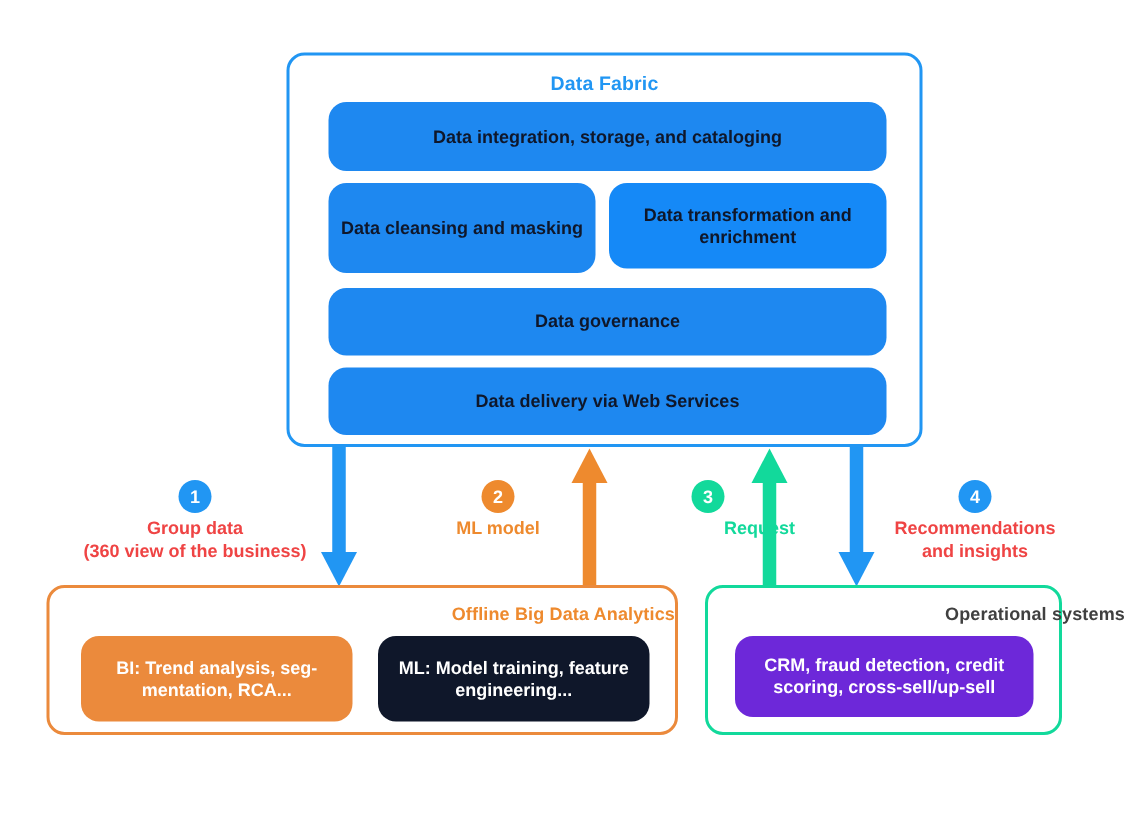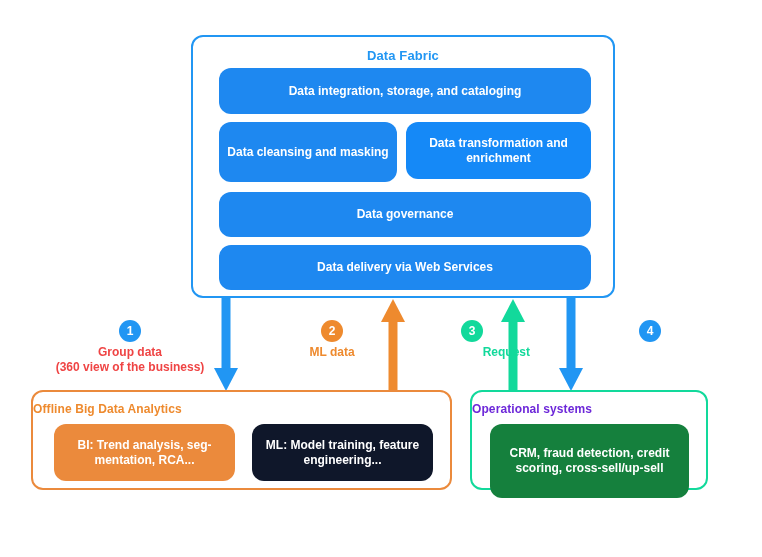--- a/index.html
+++ b/index.html
@@ -40,21 +40,21 @@
     color: #2196F3;
     font-size: 13px;
     font-weight: bold;
     letter-spacing: 0.1px;
   }
 
   .fbox {
     position: absolute;
     background: #1E88F0;
     border-radius: 12px;
-    color: #ffffff;
+    color: #0f172a;
     font-size: 12px;
     font-weight: bold;
     display: flex;
     align-items: center;
     justify-content: center;
     text-align: center;
     line-height: 15px;
     box-sizing: border-box;
     padding: 4px 8px;
   }
@@ -71,21 +71,21 @@
     position: absolute;
     box-sizing: border-box;
     border-radius: 12px;
     background: #ffffff;
   }
   .panel-title {
     position: absolute;
     left: 0;
     top: 10px;
     width: 100%;
-    text-align: left;
+    text-align: right;
     font-size: 12px;
     font-weight: bold;
     letter-spacing: 0.1px;
   }
   .panel-box {
     position: absolute;
     border-radius: 12px;
     color: #ffffff;
     font-size: 12px;
     font-weight: bold;
@@ -115,24 +115,24 @@
     background: #0f172a;
   }
 
   .panel-operational {
     left: 470px;
     top: 390px;
     width: 238px;
     height: 100px;
     border: 2px solid #12D99B;
   }
-  .panel-operational .panel-title { color: #6d28d9; }
+  .panel-operational .panel-title { color: #404040; margin-left: 44px; }
   .box-crm {
-    left: 18px; top: 32px; width: 199px; height: 74px;
-    background: #15803d;
+    left: 18px; top: 32px; width: 199px; height: 54px;
+    background: #6d28d9;
   }
 
   
   .arrow {
     position: absolute;
   }
 
   
   .step {
     position: absolute;
@@ -209,30 +209,32 @@
   </div>
 
   <div class="step step-1">
     <div class="step-badge badge-blue">1</div>
     <div class="step-label lbl-blue">Group data
 (360 view of the business)</div>
   </div>
 
   <div class="step step-2">
     <div class="step-badge badge-orange">2</div>
-    <div class="step-label lbl-orange">ML data</div>
+    <div class="step-label lbl-orange">ML model</div>
   </div>
 
   <div class="step step-3">
     <div class="step-badge badge-green">3</div>
     <div class="step-label lbl-green">Request</div>
   </div>
 
   <div class="step step-4">
     <div class="step-badge badge-blue">4</div>
+    <div class="step-label lbl-blue">Recommendations
+and insights</div>
   </div>
 
   <div class="panel panel-analytics">
     <div class="panel-title">Offline Big Data Analytics</div>
     <div class="panel-box box-bi">BI: Trend analysis, seg-
 mentation, RCA...</div>
     <div class="panel-box box-ml">ML: Model training,
 feature engineering...</div>
   </div>
 

